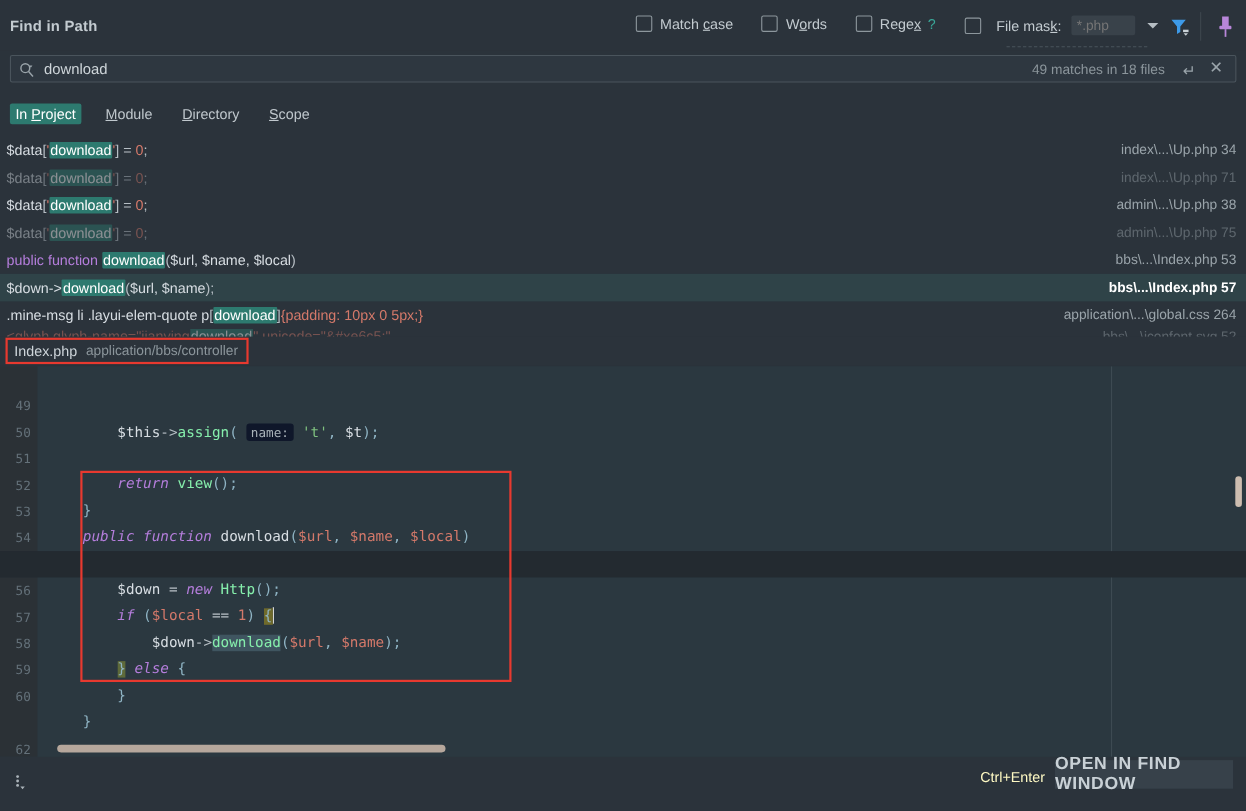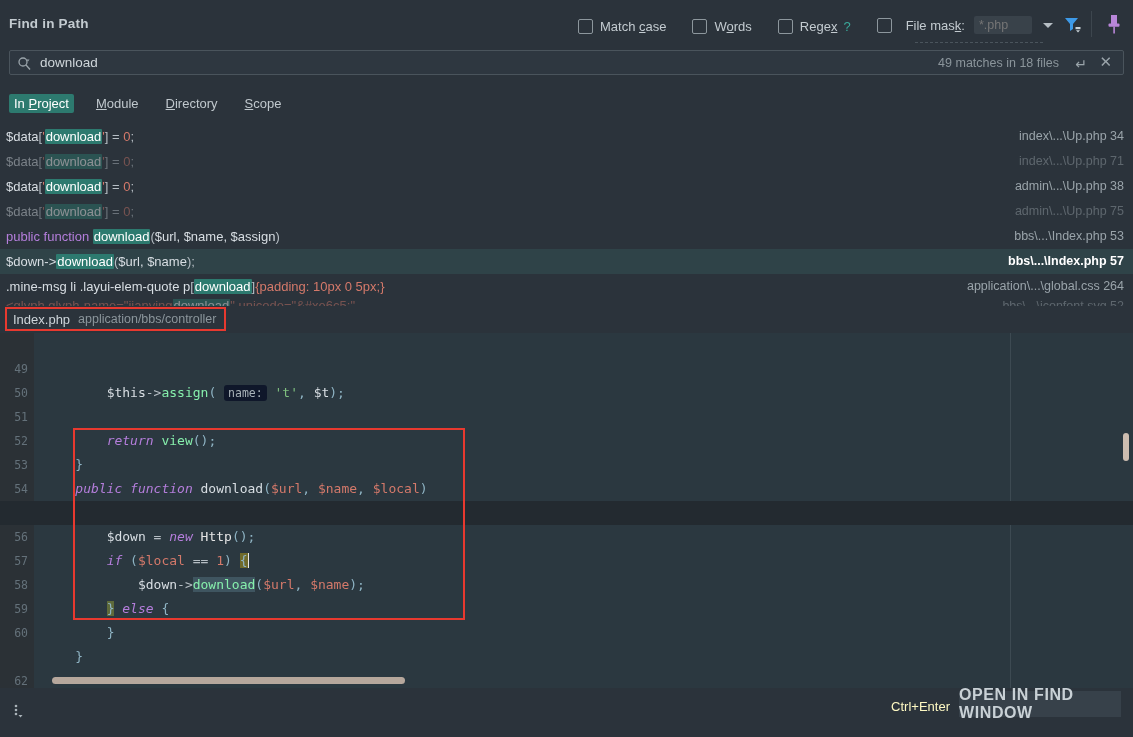--- a/index.html
+++ b/index.html
@@ -15,21 +15,21 @@
 
   
   .titlebar{
     position:absolute;left:0;top:0;width:1133px;height:46px;
     background:#2b333b;
   }
   .title-text{
     position:absolute;left:9px;top:16px;
     font-size:13.5px;font-weight:bold;color:#c3cbd0;letter-spacing:.2px;
   }
-  .opts{position:absolute;left:578px;top:14px;height:20px;display:flex;align-items:flex-end;}
+  .opts{position:absolute;left:578px;top:14px;height:20px;display:flex;align-items:flex-start;}
   .opt{display:flex;align-items:center;margin-right:26px;cursor:default;}
   .cbx{
     width:13px;height:13px;border:1px solid #8d979d;border-radius:2px;
     background:#2b333b;display:inline-block;margin-right:7px;
   }
   .opt-label{font-size:13px;color:#c3cbd0;white-space:nowrap;}
   .opt-label u{text-decoration:underline;}
   .qmark{color:#3aa99a;margin-left:6px;font-size:13px;}
   .mask-wrap{display:flex;align-items:center;margin-right:14px;}
   .mask-input{
@@ -136,21 +136,21 @@
     font-size:11.5px;color:#64717a;font-family:"DejaVu Sans Mono","Liberation Mono",monospace;
   }
   .ct{position:absolute;left:44px;}
   .k-kw{color:#b57edc;font-style:italic;}
   .k-var{color:#d8dee3;}
   .k-param{color:#d4796a;}
   .k-punc{color:#8fb4c4;}
   .k-num{color:#d4796a;}
   .k-str{color:#7fc07f;}
   .k-op{color:#b6bec4;}
-  .k-type{color:#e5e5e5;}
+  .k-type{color:#86efac;}
   .k-id{color:#d8dee3;}
   .k-method{color:#86efac;}
   .k-hint{
     background:#0f172a;color:#a8b2b8;border-radius:3px;padding:1px 4px;font-size:11.5px;
   }
   .k-match{background:#3f5560;}
   .brace-hl{background:#6f6a2b;position:relative;}
   .brace-hl2{background:#5e6a3a;}
   .caret{
     display:inline-block;width:1px;height:15px;background:#e8e8e8;
@@ -278,21 +278,21 @@
       <span class="res-text"><span class="c-var">$data</span><span class="c-pun">[</span><span class="c-str">'</span><span class="hl">download</span><span class="c-str">'</span><span class="c-pun">]</span> <span class="c-pun">=</span> <span class="c-num">0</span><span class="c-pun">;</span></span>
       <span class="res-path">admin\...\Up.php 38</span>
     </div>
 
     <div class="res-row dim">
       <span class="res-text"><span class="c-var">$data</span><span class="c-pun">[</span><span class="c-str">'</span><span class="hl">download</span><span class="c-str">'</span><span class="c-pun">]</span> <span class="c-pun">=</span> <span class="c-num">0</span><span class="c-pun">;</span></span>
       <span class="res-path">admin\...\Up.php 75</span>
     </div>
 
     <div class="res-row">
-      <span class="res-text"><span class="c-kw">public function </span><span class="hl">download</span><span class="c-pun">(</span><span class="c-var">$url, $name, $assign</span><span class="c-pun">)</span></span>
+      <span class="res-text"><span class="c-kw">public function </span><span class="hl">download</span><span class="c-pun">(</span><span class="c-var">$url, $name, $local</span><span class="c-pun">)</span></span>
       <span class="res-path">bbs\...\Index.php 53</span>
     </div>
 
     <div class="res-row sel">
       <span class="res-text"><span class="c-var">$down-&gt;</span><span class="hl">download</span><span class="c-pun">(</span><span class="c-var">$url, $name</span><span class="c-pun">);</span></span>
       <span class="res-path">bbs\...\Index.php 57</span>
     </div>
 
     <div class="res-row">
       <span class="res-text"><span class="c-css">.mine-msg li .layui-elem-quote p</span><span class="c-pun">[</span><span class="hl">download</span><span class="c-pun">]</span><span class="c-num">{padding: 10px 0 5px;}</span></span>

